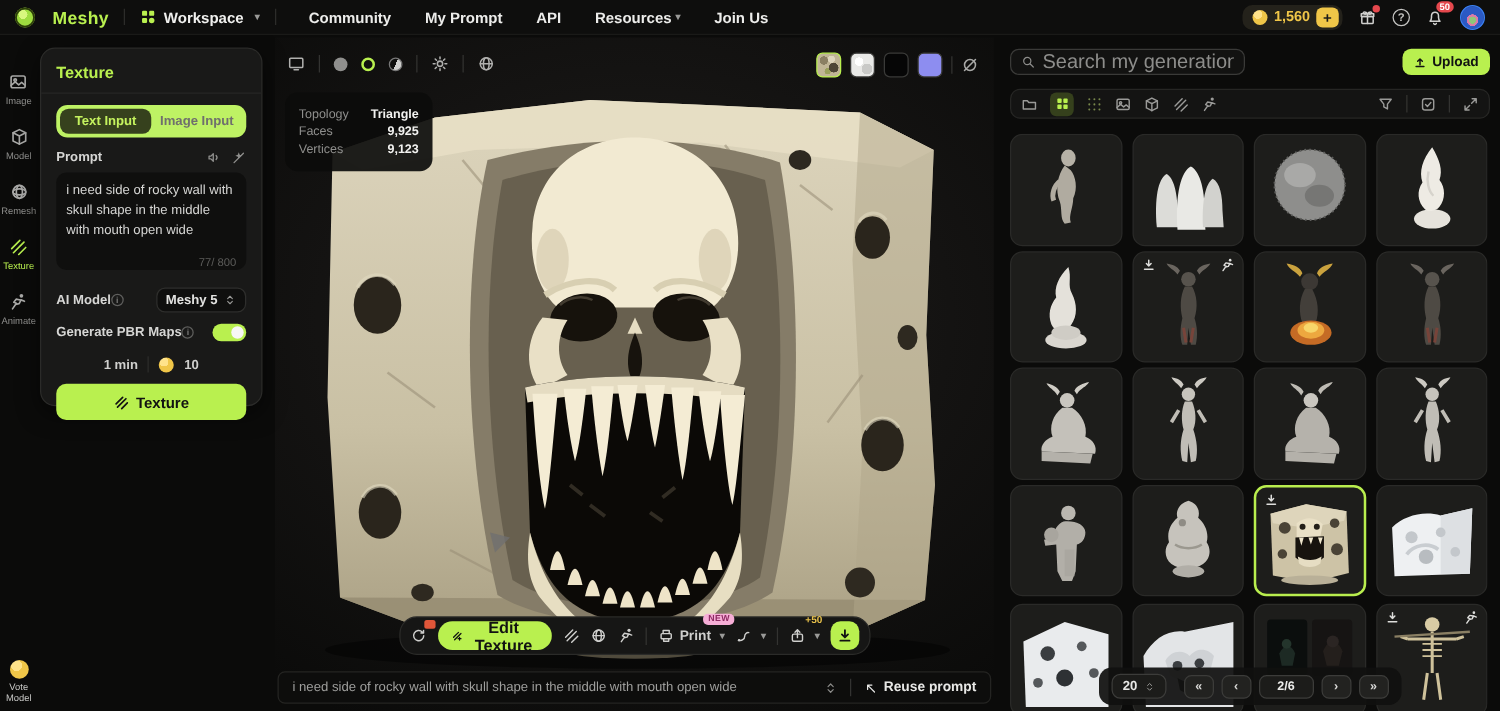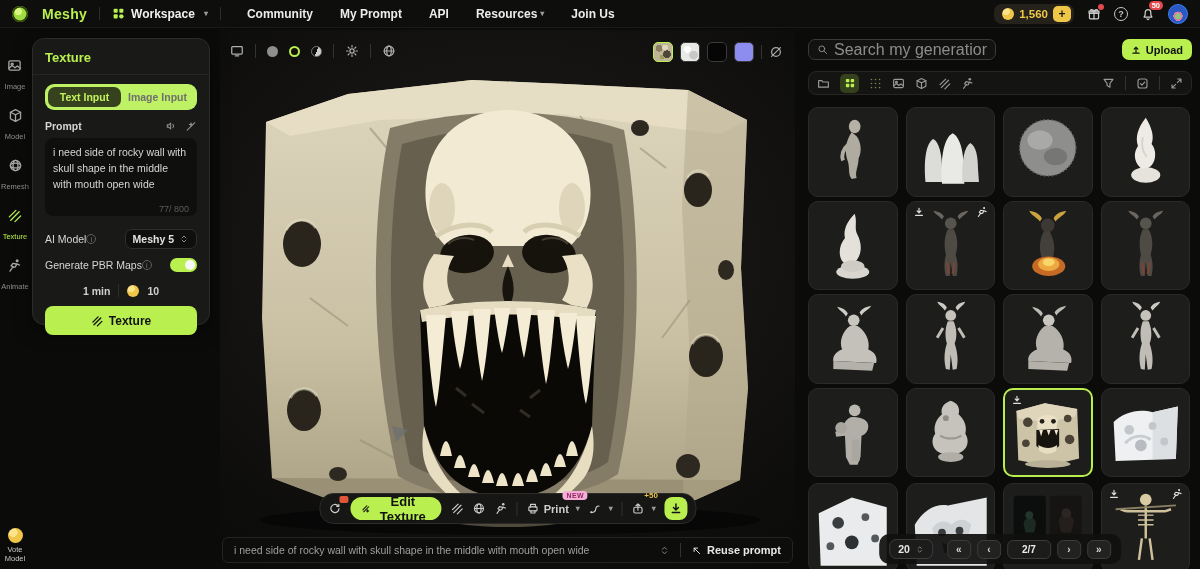--- a/index.html
+++ b/index.html
@@ -26,21 +26,21 @@
   .credits-num{color:#f0c648;font-size:11.5px;font-weight:700}
   .plus-btn{width:18px;height:16px;border-radius:5px;background:#f0c648;color:#1a1a1a;font-size:12px;font-weight:800;line-height:1;display:flex;align-items:center;justify-content:center}
   .nav-ic{position:relative;color:#cfcfcd;display:flex;align-items:center}
   .reddot{position:absolute;top:-3px;right:-3px;width:6px;height:6px;border-radius:50%;background:#e5484d}
   .nbadge{position:absolute;top:-6px;right:-8px;background:#e5484d;color:#fff;font-size:7.5px;font-weight:800;border-radius:7px;padding:1px 3px;line-height:1}
   .help-c{width:14px;height:14px;border-radius:50%;border:1.3px solid #c4c4c2;font-size:9px;font-weight:700;display:flex;align-items:center;justify-content:center;color:#c4c4c2}
   .avatar{width:20px;height:20px;border-radius:50%;background:radial-gradient(circle at 50% 62%,#8ec779 0 20%,#d97ba8 21% 32%,#2b59c3 33% 72%,#122c6e 100%);border:1px solid #3b82f6}
 
   
   .rail{position:absolute;left:0;top:28px;width:30px;height:541px;display:flex;flex-direction:column;align-items:center;padding-top:30px}
-  .rail-item{display:flex;flex-direction:column;align-items:center;gap:9px;margin-bottom:17px;color:#a9a9a7}
+  .rail-item{display:flex;flex-direction:column;align-items:center;gap:3px;margin-bottom:17px;color:#a9a9a7}
   .rail-item span{font-size:7.5px;color:#8f8f8d}
   .rail-item .ic{width:15px;height:15px}
   .rail-item.active{color:#b9f04f}
   .rail-item.active span{color:#b9f04f}
   .rail-vote{position:absolute;bottom:6px;left:0;width:30px;display:flex;flex-direction:column;align-items:center;gap:2px}
   .rail-vote .coin{width:15px;height:15px}
   .rail-vote span{font-size:7.5px;color:#c9c9c7;text-align:center;line-height:1.2}
 
   
   .panel{position:absolute;left:32px;top:38px;width:178px;height:287px;background:#191918;border:1px solid #2b2b29;border-radius:12px;padding:11px 12px;box-shadow:0 6px 18px rgba(0,0,0,.5);z-index:10}
@@ -50,21 +50,21 @@
   .tab{flex:1;text-align:center;font-size:10.5px;font-weight:700;padding:4px 0;border-radius:7px;color:#6f6f6d}
   .tab.active{background:#36411d;color:#c4f25e}
   .prow{display:flex;align-items:center;margin-top:10px;color:#d6d6d4}
   .prow .lbl{font-size:10.5px;font-weight:700}
   .prow .spacer{flex:1}
   .prow .ic{width:12px;height:12px;color:#8f8f8d;margin-left:8px}
   .ta-wrap{position:relative;margin-top:6px}
   textarea{width:100%;height:78px;background:#0f0f0e;border:0;border-radius:8px;resize:none;color:#d6d6d4;font-size:10.5px;line-height:1.5;padding:7px 8px;font-family:inherit;outline:none}
   .counter{position:absolute;right:8px;bottom:6px;font-size:9px;color:#5c5c5a}
   .frow{display:flex;align-items:center;margin-top:9px}
-  .frow .lbl{font-size:10.5px;font-weight:400;color:#d6d6d4;display:flex;align-items:center;gap:0}
+  .frow .lbl{font-size:10.5px;font-weight:700;color:#d6d6d4;display:flex;align-items:center;gap:0}
   .info{width:10px;height:10px;border:1px solid #5f5f5d;border-radius:50%;color:#7a7a78;font-size:7px;display:inline-flex;align-items:center;justify-content:center;flex:none}
   .info::after{content:"i"}
   .frow .spacer{flex:1}
   .select{display:flex;align-items:center;gap:5px;background:#0f0f0e;border:1px solid #2e2e2c;border-radius:7px;padding:3px 7px;font-size:10.5px;font-weight:600;color:#e3e3e1}
   .select .ic{width:10px;height:10px;color:#9a9a98}
   .toggle{width:27px;height:14px;border-radius:7px;background:#b9f04f;position:relative}
   .toggle::after{content:"";position:absolute;right:2px;top:2px;width:10px;height:10px;border-radius:50%;background:#f7f7f5}
   .cost-row{display:flex;align-items:center;justify-content:center;gap:8px;margin-top:12px;font-size:10.5px;color:#d0d0ce;font-weight:600}
   .gen-btn{margin-top:9px;width:100%;height:29px;background:#b9f04f;border-radius:8px;color:#121212;font-size:12px;font-weight:800;display:flex;align-items:center;justify-content:center;gap:6px}
   .gen-btn .ic{width:12px;height:12px;stroke:#121212;stroke-width:1.8}
@@ -395,20 +395,34 @@
     <span class="chip rough"></span>
     <span class="chip metal"></span>
     <span class="chip normal"></span>
     <span class="sep"></span>
     <svg class="ic mapstog" viewBox="0 0 16 16">
         <circle cx="8" cy="8" r="5"></circle>
         <path d="M3 13L13 3"></path>
       </svg>
   </div>
 
+  <div class="stats">
+    <div class="srow">
+        <span class="sl">Topology</span>
+        <span class="sv">Triangle</span>
+      </div>
+    <div class="srow">
+        <span class="sl">Faces</span>
+        <span class="sv">9,925</span>
+      </div>
+    <div class="srow">
+        <span class="sl">Vertices</span>
+        <span class="sv">9,123</span>
+      </div>
+  </div>
 
   <div class="vp-actions">
     <button class="act">
       <svg class="ic" viewBox="0 0 16 16">
           <path d="M13 8a5 5 0 1 1-1.5-3.6M12.8 2.8v2.6h-2.6"></path>
         </svg>
       <span class="mini-badge"></span>
     </button>
     <button class="edit-btn">
       <svg class="ic" viewBox="0 0 16 16">
@@ -764,18 +778,18 @@
   <div class="gal-pagination">
     <div class="pagesize">
       <span>20</span>
       <svg class="ic" viewBox="0 0 16 16">
           <path d="M5 6.2L8 3.2l3 3M5 9.8l3 3 3-3"></path>
         </svg>
     </div>
     <div class="pager">
       <button>«</button>
       <button>‹</button>
-      <div class="pageno">2/7</div>
+      <div class="pageno">2/6</div>
       <button>›</button>
       <button>»</button>
     </div>
   </div>
 </aside>
 
 </body></html>

